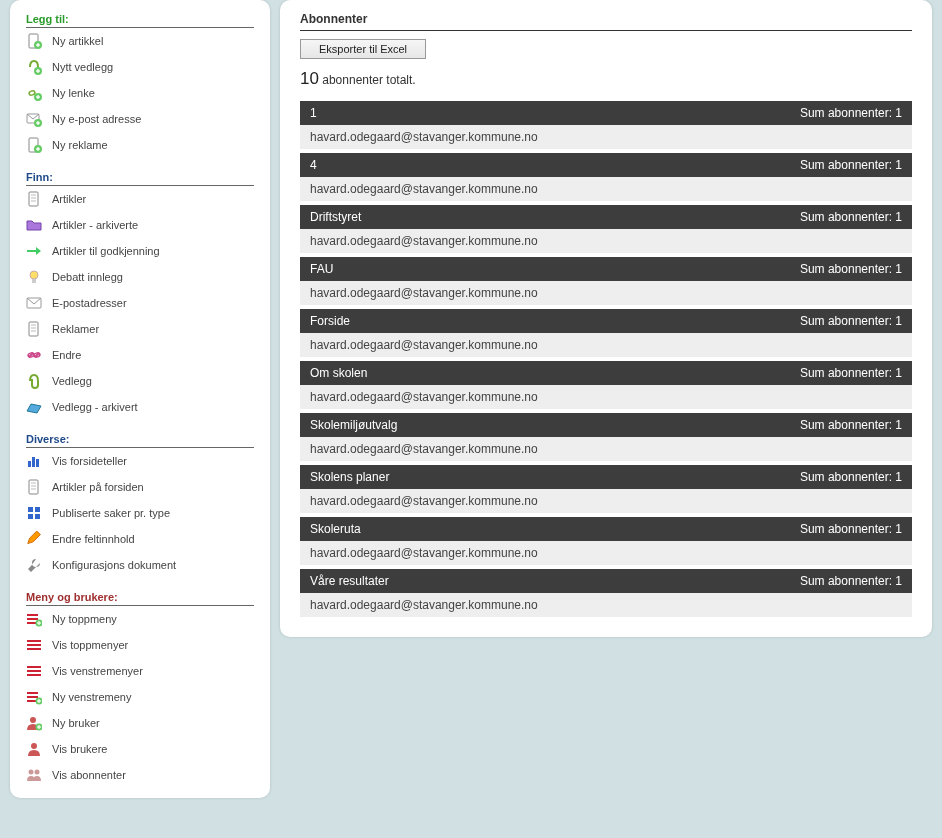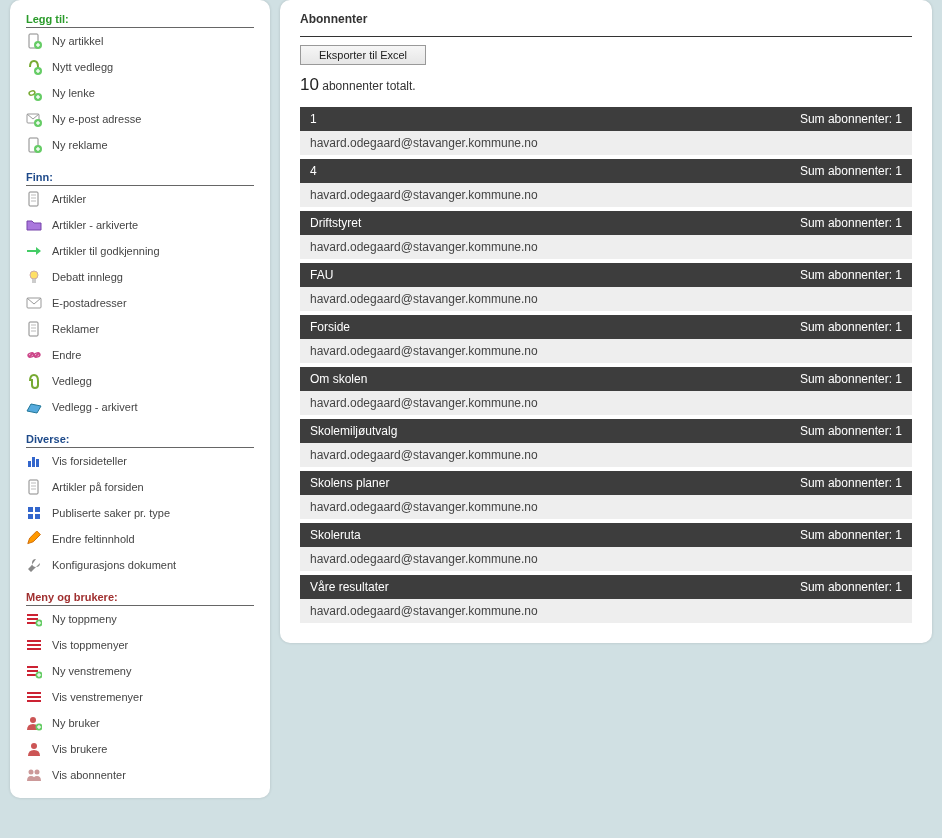--- a/index.html
+++ b/index.html
@@ -56,21 +56,21 @@
     background: #fff;
     border-radius: 10px;
     margin: 0 10px 10px 0;
     padding: 12px 20px 20px 20px;
     box-shadow: 0 0 3px rgba(0,0,0,0.15);
   }
   .main-title {
     font-weight: bold;
     font-size: 12px;
     border-bottom: 1px solid #333;
-    padding-bottom: 10px;
+    padding-bottom: 4px;
     margin-bottom: 8px;
   }
   .export-btn {
     background: linear-gradient(#f6f6f6,#e6e6e6);
     border: 1px solid #999;
     padding: 3px 18px;
     font: inherit;
     cursor: pointer;
     color: #222;
   }
@@ -316,43 +316,43 @@
             <rect x="1" y="3" width="14" height="2" fill="#c23"></rect>
             <rect x="1" y="7" width="14" height="2" fill="#c23"></rect>
             <rect x="1" y="11" width="14" height="2" fill="#c23"></rect>
           </svg>
         </span>
         <span>Vis toppmenyer</span>
       </div>
       <div class="menu-item">
         <span class="icon">
           <svg viewBox="0 0 16 16">
+            <rect x="1" y="3" width="14" height="2" fill="#c23"></rect>
+            <rect x="1" y="7" width="14" height="2" fill="#c23"></rect>
+            <rect x="1" y="11" width="14" height="2" fill="#c23"></rect>
+          </svg>
+        </span>
+        <span>Vis venstremenyer</span>
+      </div>
+      <div class="menu-item">
+        <span class="icon">
+          <svg viewBox="0 0 16 16">
             <rect x="1" y="3" width="11" height="2" fill="#c23"></rect>
             <rect x="1" y="7" width="11" height="2" fill="#c23"></rect>
             <rect x="1" y="11" width="11" height="2" fill="#c23"></rect>
             <circle cx="13" cy="12" r="3.5" fill="#6c6"></circle>
             <line x1="13" y1="10" x2="13" y2="14" stroke="#fff" stroke-width="1.2"></line>
             <line x1="11" y1="12" x2="15" y2="12" stroke="#fff" stroke-width="1.2"></line>
           </svg>
         </span>
         <span>Ny venstremeny</span>
       </div>
       <div class="menu-item">
         <span class="icon">
           <svg viewBox="0 0 16 16">
-            <rect x="1" y="3" width="14" height="2" fill="#c23"></rect>
-            <rect x="1" y="7" width="14" height="2" fill="#c23"></rect>
-            <rect x="1" y="11" width="14" height="2" fill="#c23"></rect>
-          </svg>
-        </span>
-        <span>Vis venstremenyer</span>
-      </div>
-      <div class="menu-item">
-        <span class="icon">
-          <svg viewBox="0 0 16 16">
             <circle cx="7" cy="5" r="3" fill="#c55"></circle>
             <path d="M1 15 Q1 9 7 9 Q13 9 13 15 Z" fill="#c55"></path>
             <circle cx="13" cy="12" r="3.5" fill="#6c6"></circle>
             <line x1="13" y1="10" x2="13" y2="14" stroke="#fff" stroke-width="1.2"></line>
             <line x1="11" y1="12" x2="15" y2="12" stroke="#fff" stroke-width="1.2"></line>
           </svg>
         </span>
         <span>Ny bruker</span>
       </div>
       <div class="menu-item">

